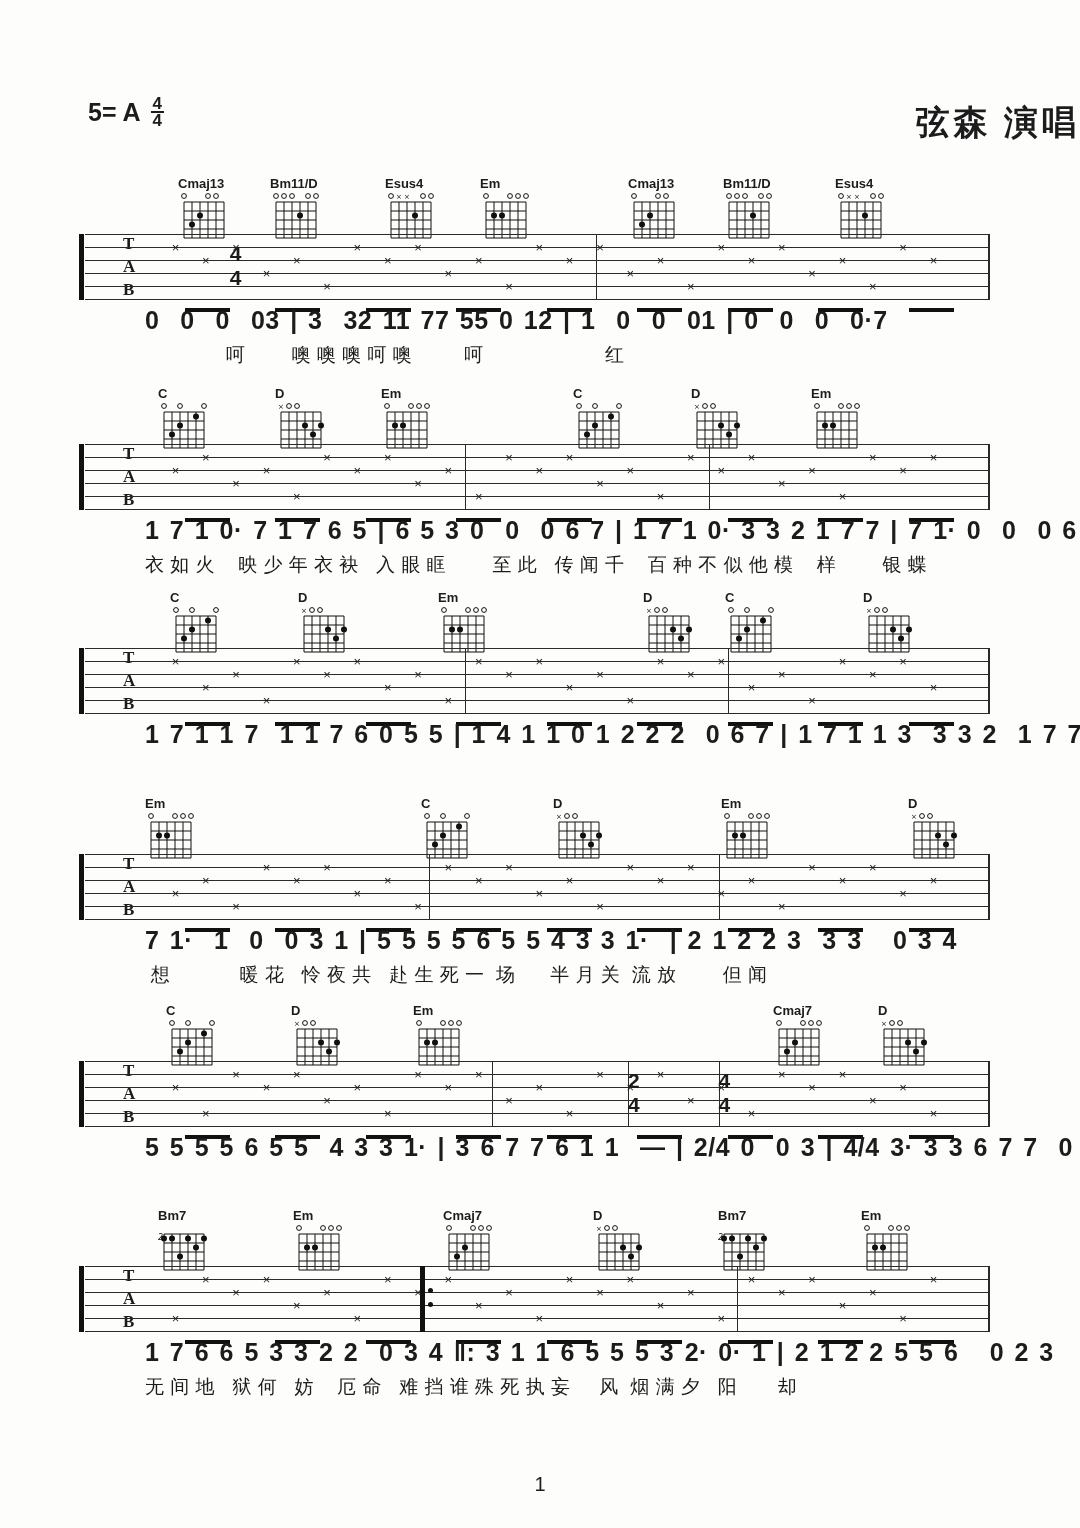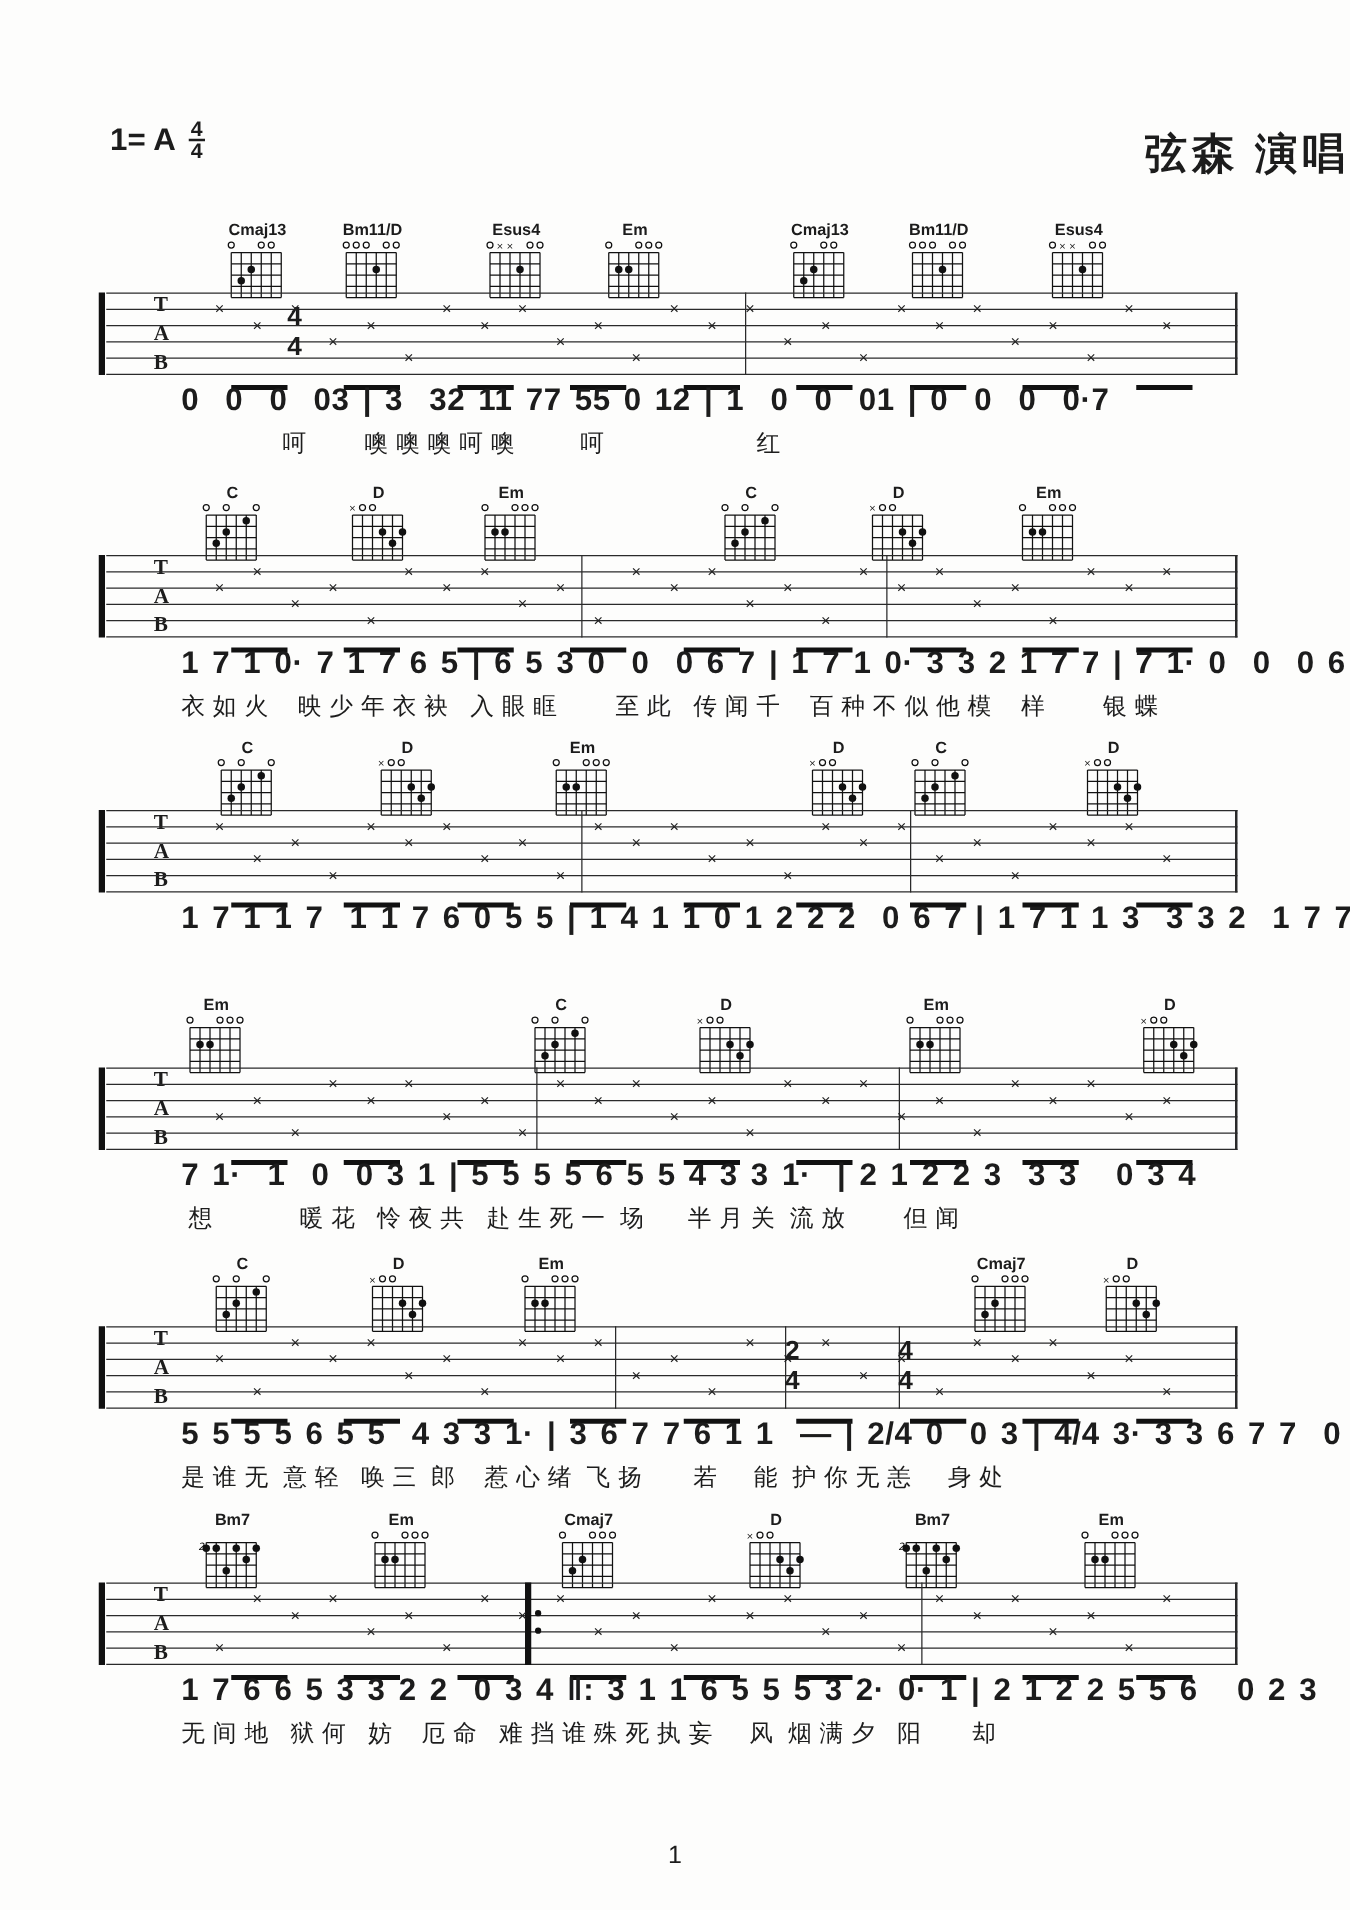--- a/index.html
+++ b/index.html
@@ -15,21 +15,21 @@
     font-size:34px;font-weight:bold;letter-spacing:4px;font-family:Liberation Serif, serif;}
   .keysig{position:absolute;top:96px;left:88px;font-size:25px;font-weight:bold;
     display:flex;align-items:center;gap:10px;}
   .frac{display:inline-flex;flex-direction:column;align-items:center;
     font-size:17px;line-height:15px;font-weight:bold;}
   .frac span:first-child{border-bottom:2px solid #1c1c1c;padding:0 2px;}
   .arrange-note{position:absolute;top:138px;left:88px;font-size:19px;}
   
   .system{position:absolute;left:40px;width:1000px;height:205px;}
   .chord-row{position:absolute;top:0;left:0;width:100%;height:56px;}
-  .chord{position:absolute;width:56px;text-align:center;}
+  .chord{position:absolute;width:56px;}
   .chord-name{font-size:13px;font-weight:bold;line-height:12px;}
   
   .staff{position:absolute;top:56px;left:45px;width:905px;height:66px;}
   .staff .line{position:absolute;left:0;width:100%;height:1px;background:#2a2a2a;}
   .bracket{position:absolute;left:-6px;top:0;width:5px;height:66px;background:#111;}
   .endbar{position:absolute;right:0;top:0;width:2px;height:66px;background:#2a2a2a;}
   .tab-label{position:absolute;left:38px;top:1px;height:64px;display:flex;
     flex-direction:column;justify-content:space-between;
     font-family:"Liberation Serif",serif;font-size:17px;font-weight:bold;line-height:18px;}
   .barline{position:absolute;top:0;width:1px;height:66px;background:#2a2a2a;}
@@ -47,21 +47,21 @@
     font-size:19px;white-space:pre;letter-spacing:.5px;}
   .page-num{position:absolute;bottom:32px;left:0;width:100%;text-align:center;font-size:20px;}
   svg text{font-family:"DejaVu Sans",sans-serif;}
 </style>
 </head>
 <body>
 
 <div class="sheet">
   <div class="subtitle">弦森 演唱</div>
   <div class="keysig">
-    <span>1= A</span>
+    <span>5= A</span>
     <span class="frac">
       <span>4</span>
       <span>4</span>
     </span>
   </div>
 
   <section class="system" style="top:178px">
     <div class="chord-row">
         <div class="chord" style="left: 138px;"><div class="chord-name">Cmaj13</div><svg width="54" height="52" viewBox="0 0 54 52">
             <circle cx="6" cy="6" r="2.4" fill="none" stroke="#111" stroke-width="1"></circle>
@@ -906,21 +906,20 @@
         <div class="beam" style="left: 21%; width: 5%;"></div>
         <div class="beam" style="left: 31%; width: 5%;"></div>
         <div class="beam" style="left: 41%; width: 5%;"></div>
         <div class="beam" style="left: 51%; width: 5%;"></div>
         <div class="beam" style="left: 61%; width: 5%;"></div>
         <div class="beam" style="left: 71%; width: 5%;"></div>
         <div class="beam" style="left: 81%; width: 5%;"></div>
         <div class="beam" style="left: 91%; width: 5%;"></div>
       </div>
     <div class="numbers">5 5 5 5 6 5 5  4 3 3 1· | 3 6 7 7 6 1 1  — | 2/4 0  0 3 | 4/4 3· 3 3 6 7 7  0 6 7</div>
-    <div class="lyrics">是 谁 无  意 轻   唤 三  郎    惹 心 绪  飞 扬       若     能  护 你 无 恙     身 处</div>
   </section>
 
   <section class="system" style="top:1210px">
     <div class="chord-row">
         <div class="chord" style="left: 118px;"><div class="chord-name">Bm7</div><svg width="54" height="52" viewBox="0 0 54 52">
             <line x1="6" y1="12" x2="46" y2="12" stroke="#111" stroke-width="1"></line>
             <line x1="6" y1="21" x2="46" y2="21" stroke="#111" stroke-width="1"></line>
             <line x1="6" y1="30" x2="46" y2="30" stroke="#111" stroke-width="1"></line>
             <line x1="6" y1="39" x2="46" y2="39" stroke="#111" stroke-width="1"></line>
             <line x1="6" y1="48" x2="46" y2="48" stroke="#111" stroke-width="1"></line>

